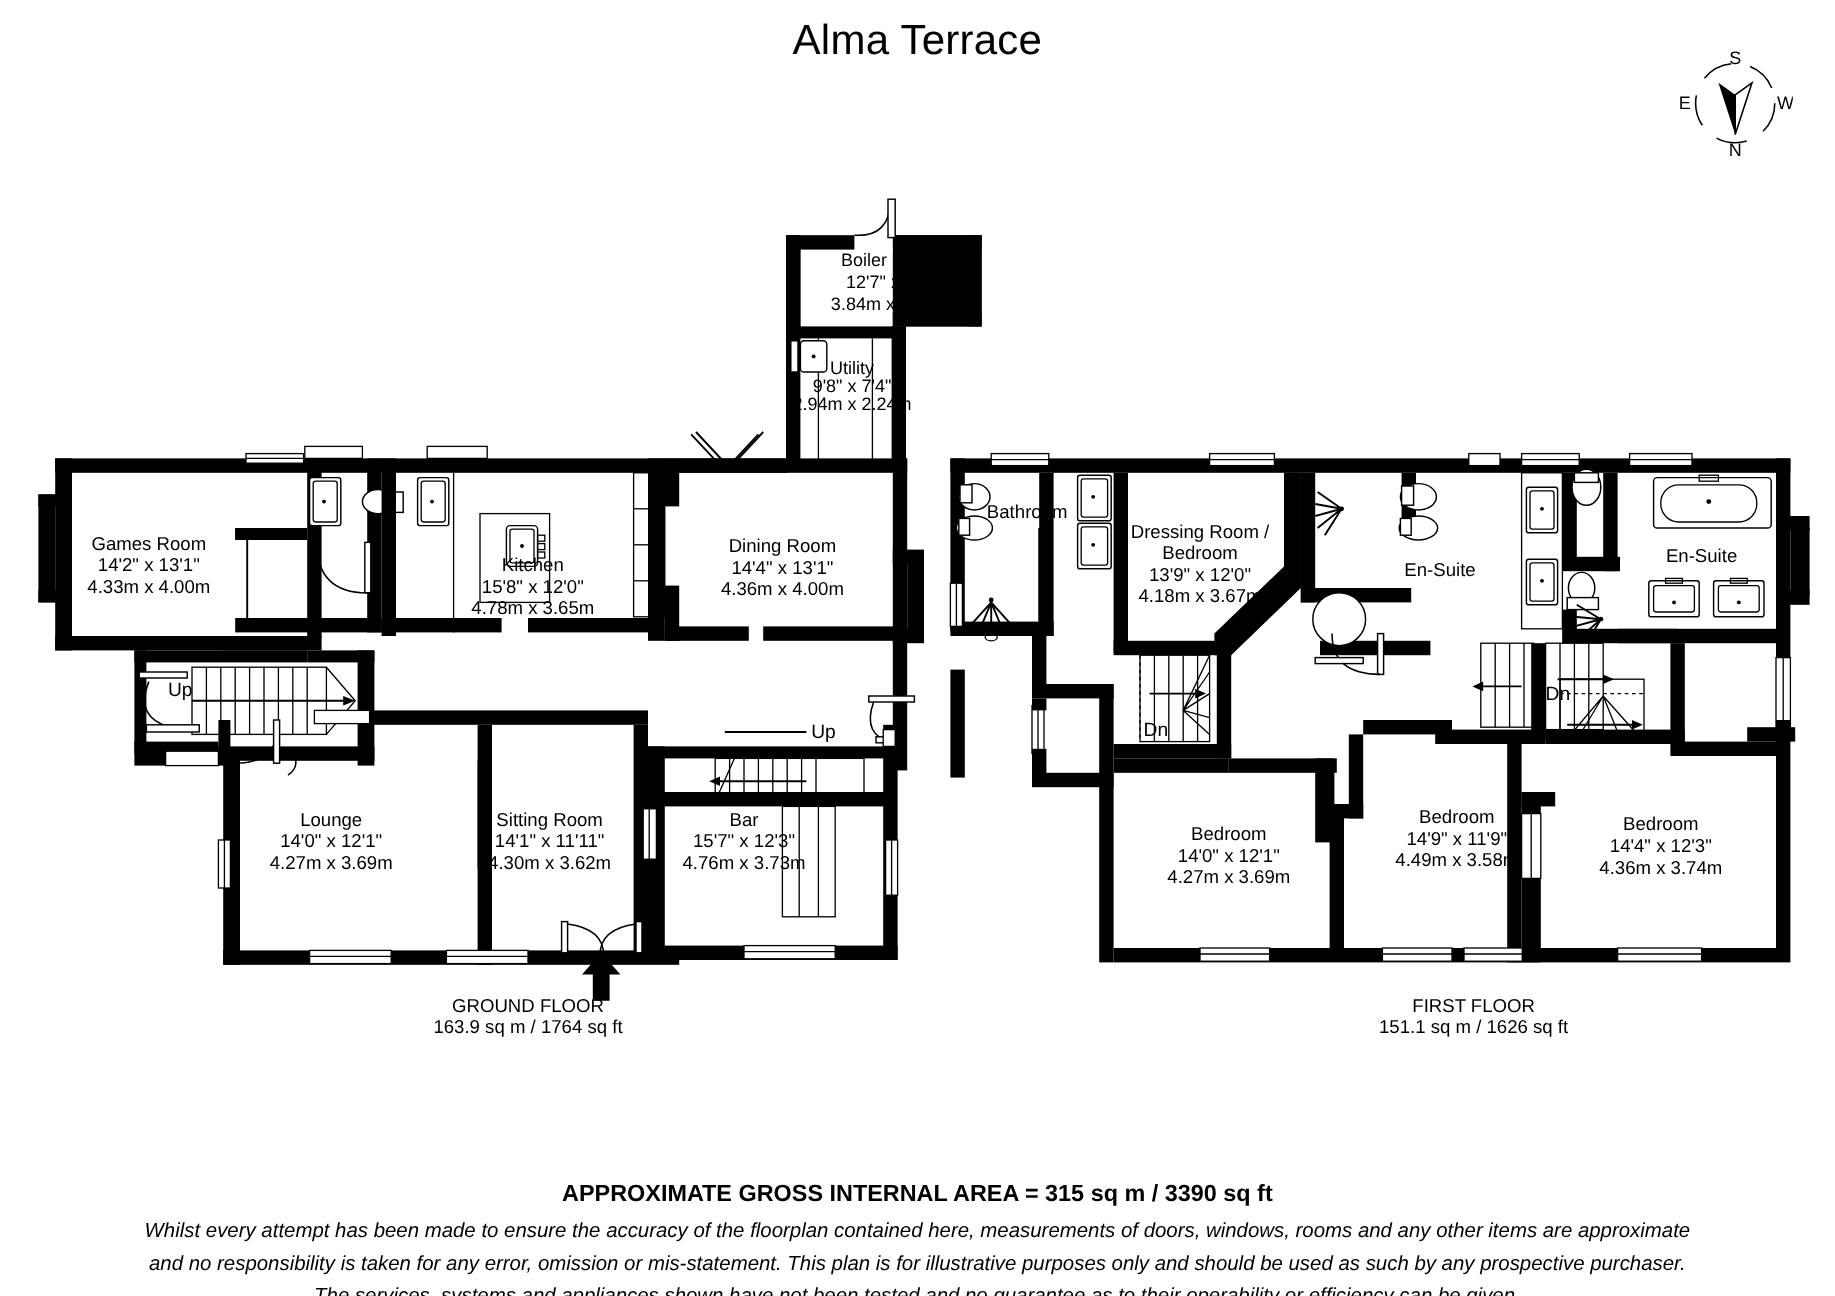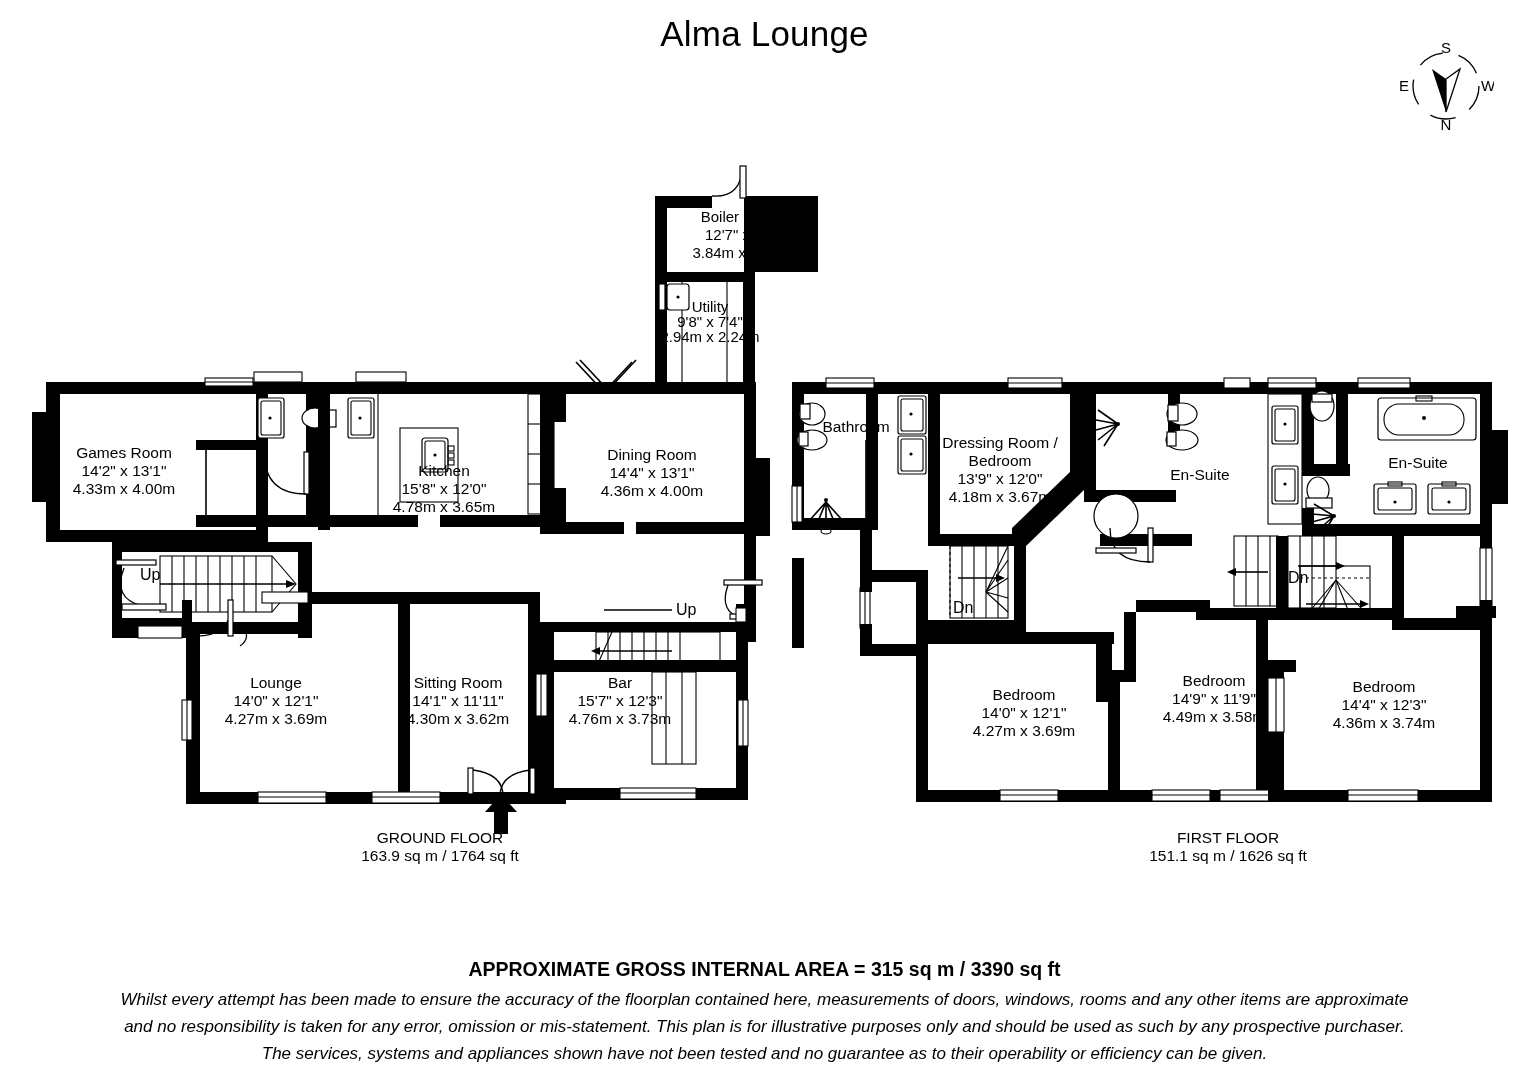--- a/index.html
+++ b/index.html
@@ -10,42 +10,42 @@
     color:#000000;
     position:relative;
   }
   #plan-title{
     position:absolute;top:14px;left:0;width:1529px;
     text-align:center;font-size:35px;font-weight:400;letter-spacing:0.2px;
   }
   #compass{position:absolute;left:1398px;top:38px;width:96px;height:96px;}
   #floorplan-svg{position:absolute;left:0;top:0;width:1529px;height:1080px;}
   .footer-note{
-    position:absolute;left:0;width:1529px;text-align:center;
+    position:absolute;left:0;width:1529px;text-align:center;margin-top:26px;
   }
   #gross-area{top:958px;font-size:19.5px;font-weight:bold;}
   #disclaimer{top:986px;font-size:17px;line-height:27px;padding:0 108px;box-sizing:border-box;font-style:italic;}
   
   text{font-family:"Liberation Sans","DejaVu Sans",sans-serif;fill:#000;}
   .rm{font-size:15.5px;text-anchor:middle;}
   .rm-sm{font-size:15px;text-anchor:middle;}
   .floorlabel{font-size:15.5px;text-anchor:middle;}
   .stair-lbl{font-size:16px;}
   .wall{fill:#000;}
   .thin{fill:none;stroke:#000;stroke-width:1.1;}
   .thin2{fill:none;stroke:#000;stroke-width:1.6;}
   .win{fill:#fff;stroke:#000;stroke-width:1.1;}
   .fix{fill:#fff;stroke:#000;stroke-width:1.2;}
   .fixl{fill:none;stroke:#000;stroke-width:1.1;}
   .door{fill:none;stroke:#000;stroke-width:1.3;}
 </style>
 </head>
 <body>
 
-<div id="plan-title">Alma Lounge</div>
+<div id="plan-title">Alma Terrace</div>
 
 <svg id="floorplan-svg" viewBox="0 0 1529 1080" xmlns="http://www.w3.org/2000/svg">
 
   <g>
 
     <g>
       <path class="wall" d="M655 196 H818 V272 H744 V196 Z M655 196 H667 V282 H655 Z"></path>
       <rect class="wall" x="655" y="196" width="163" height="12"></rect>
       <rect class="wall" x="806" y="196" width="12" height="76"></rect>
       <rect class="wall" x="744" y="260" width="74" height="12"></rect>

